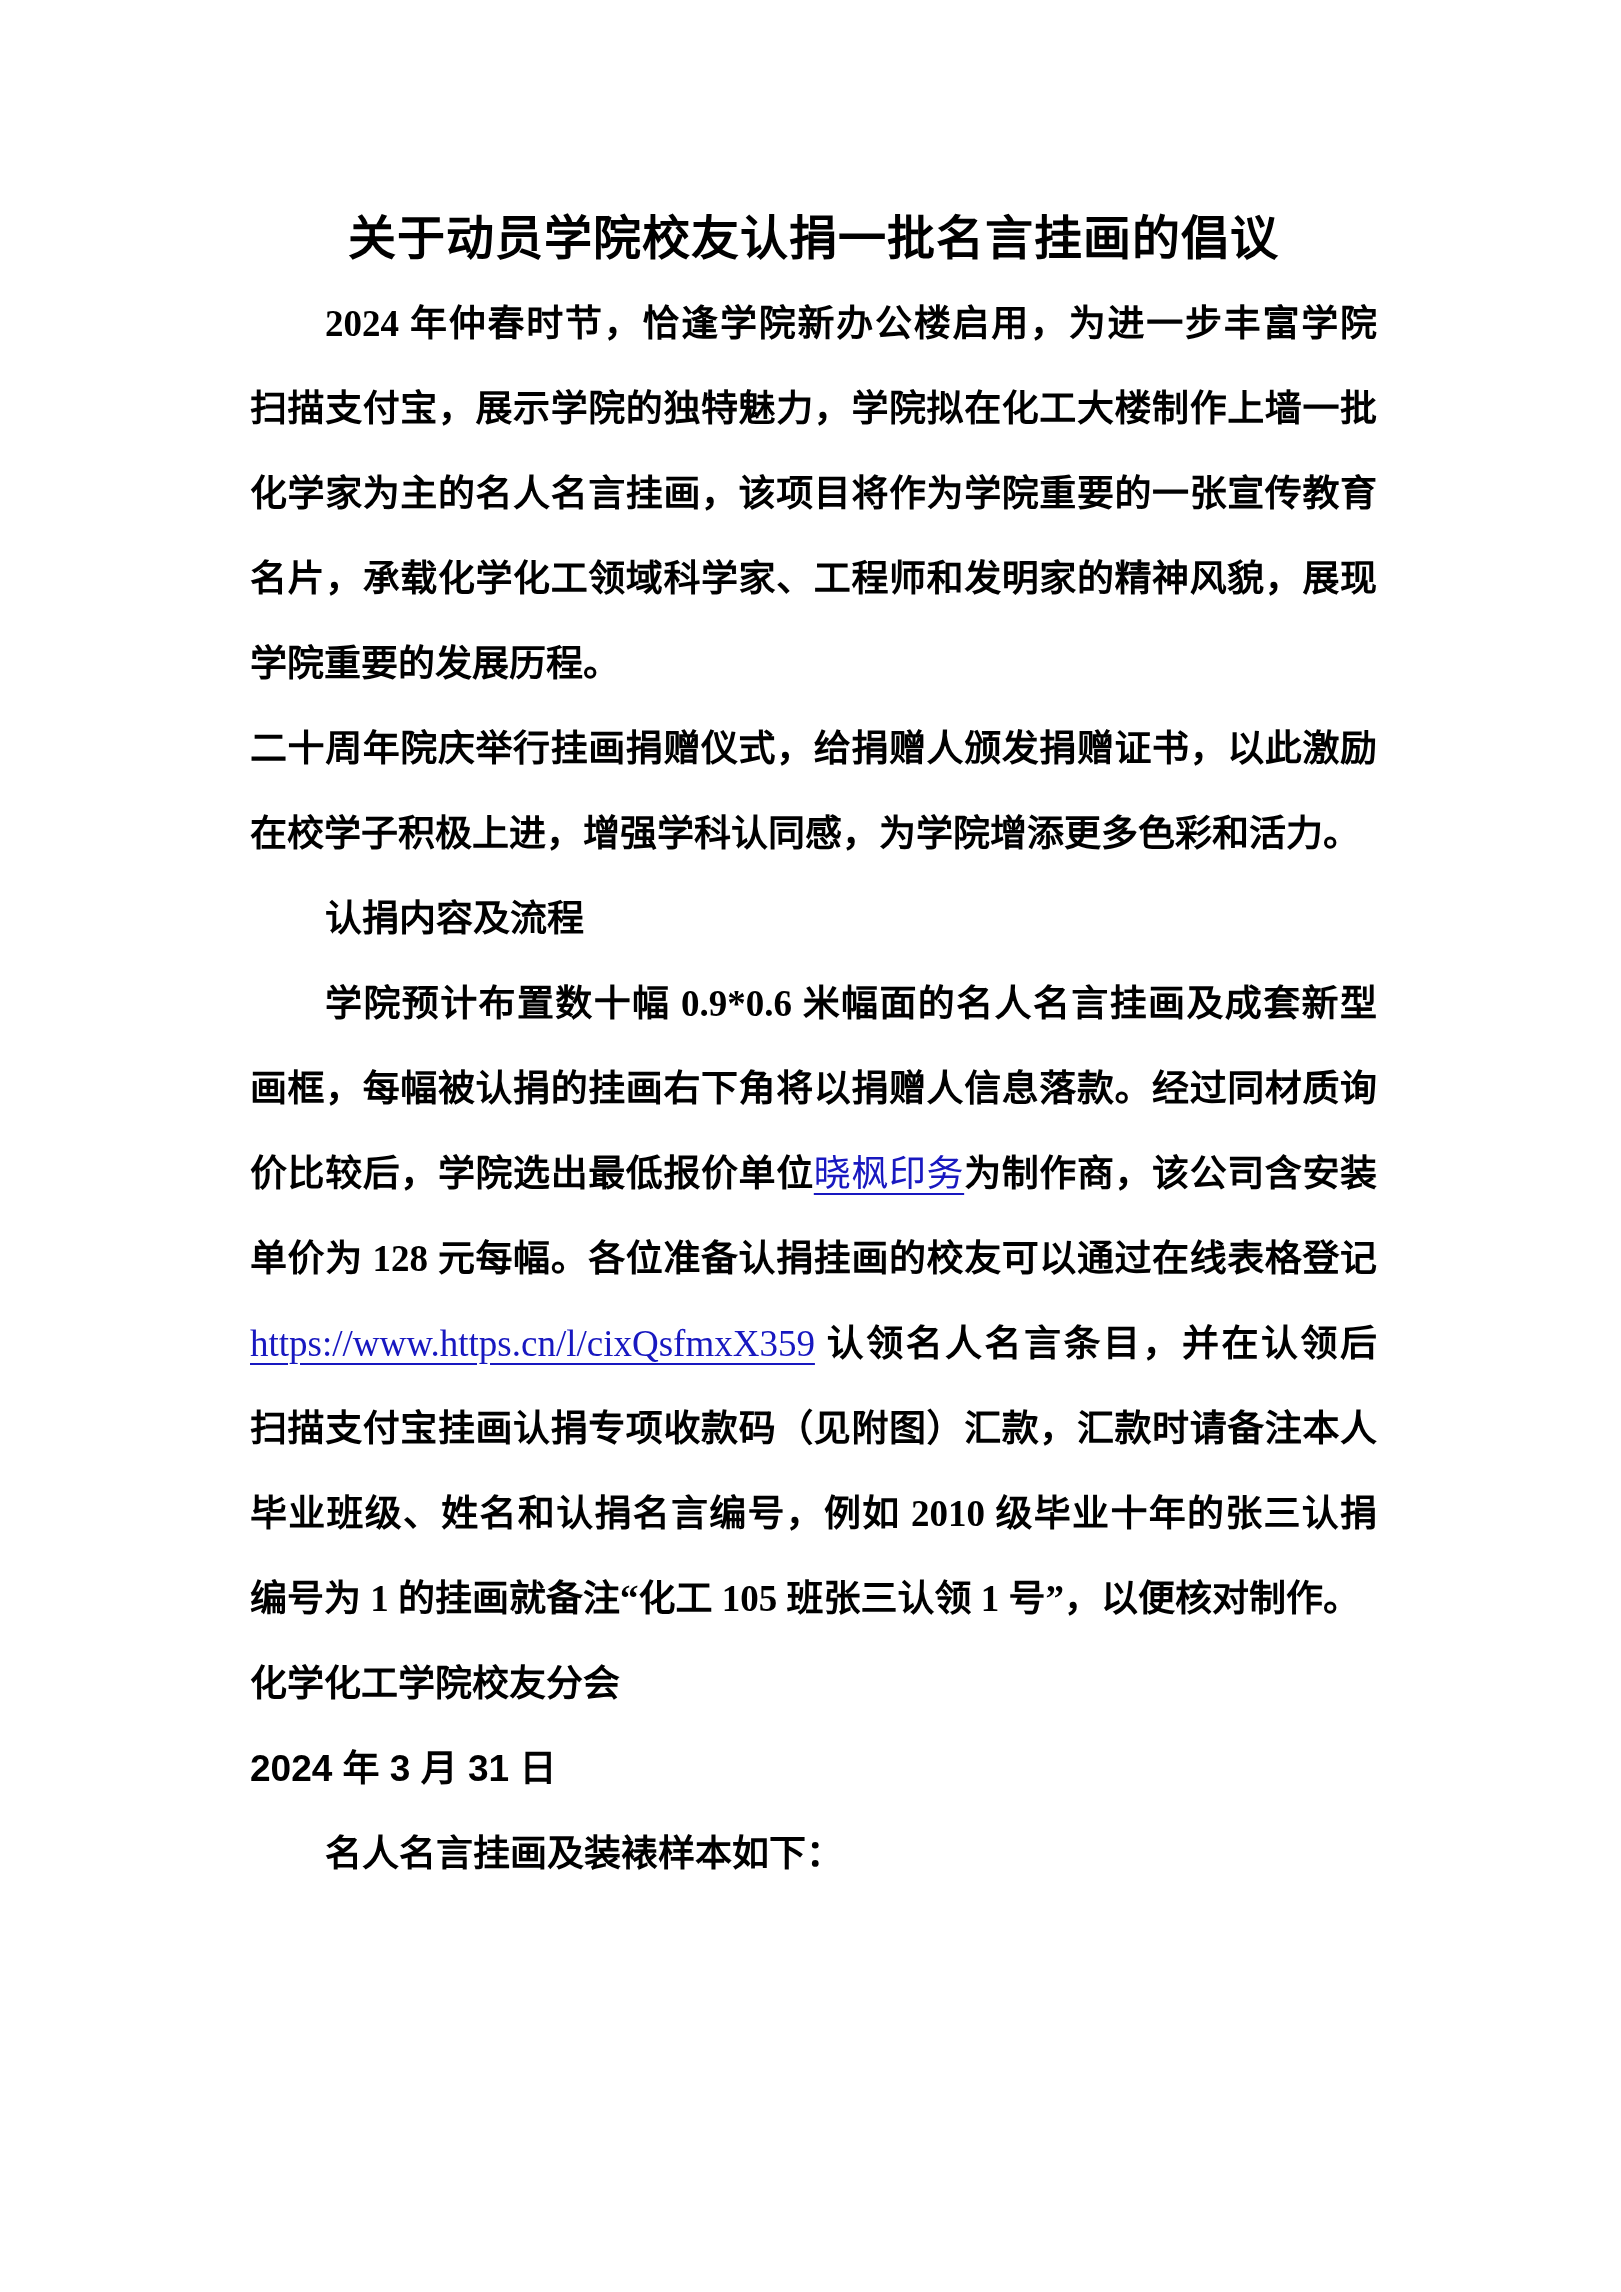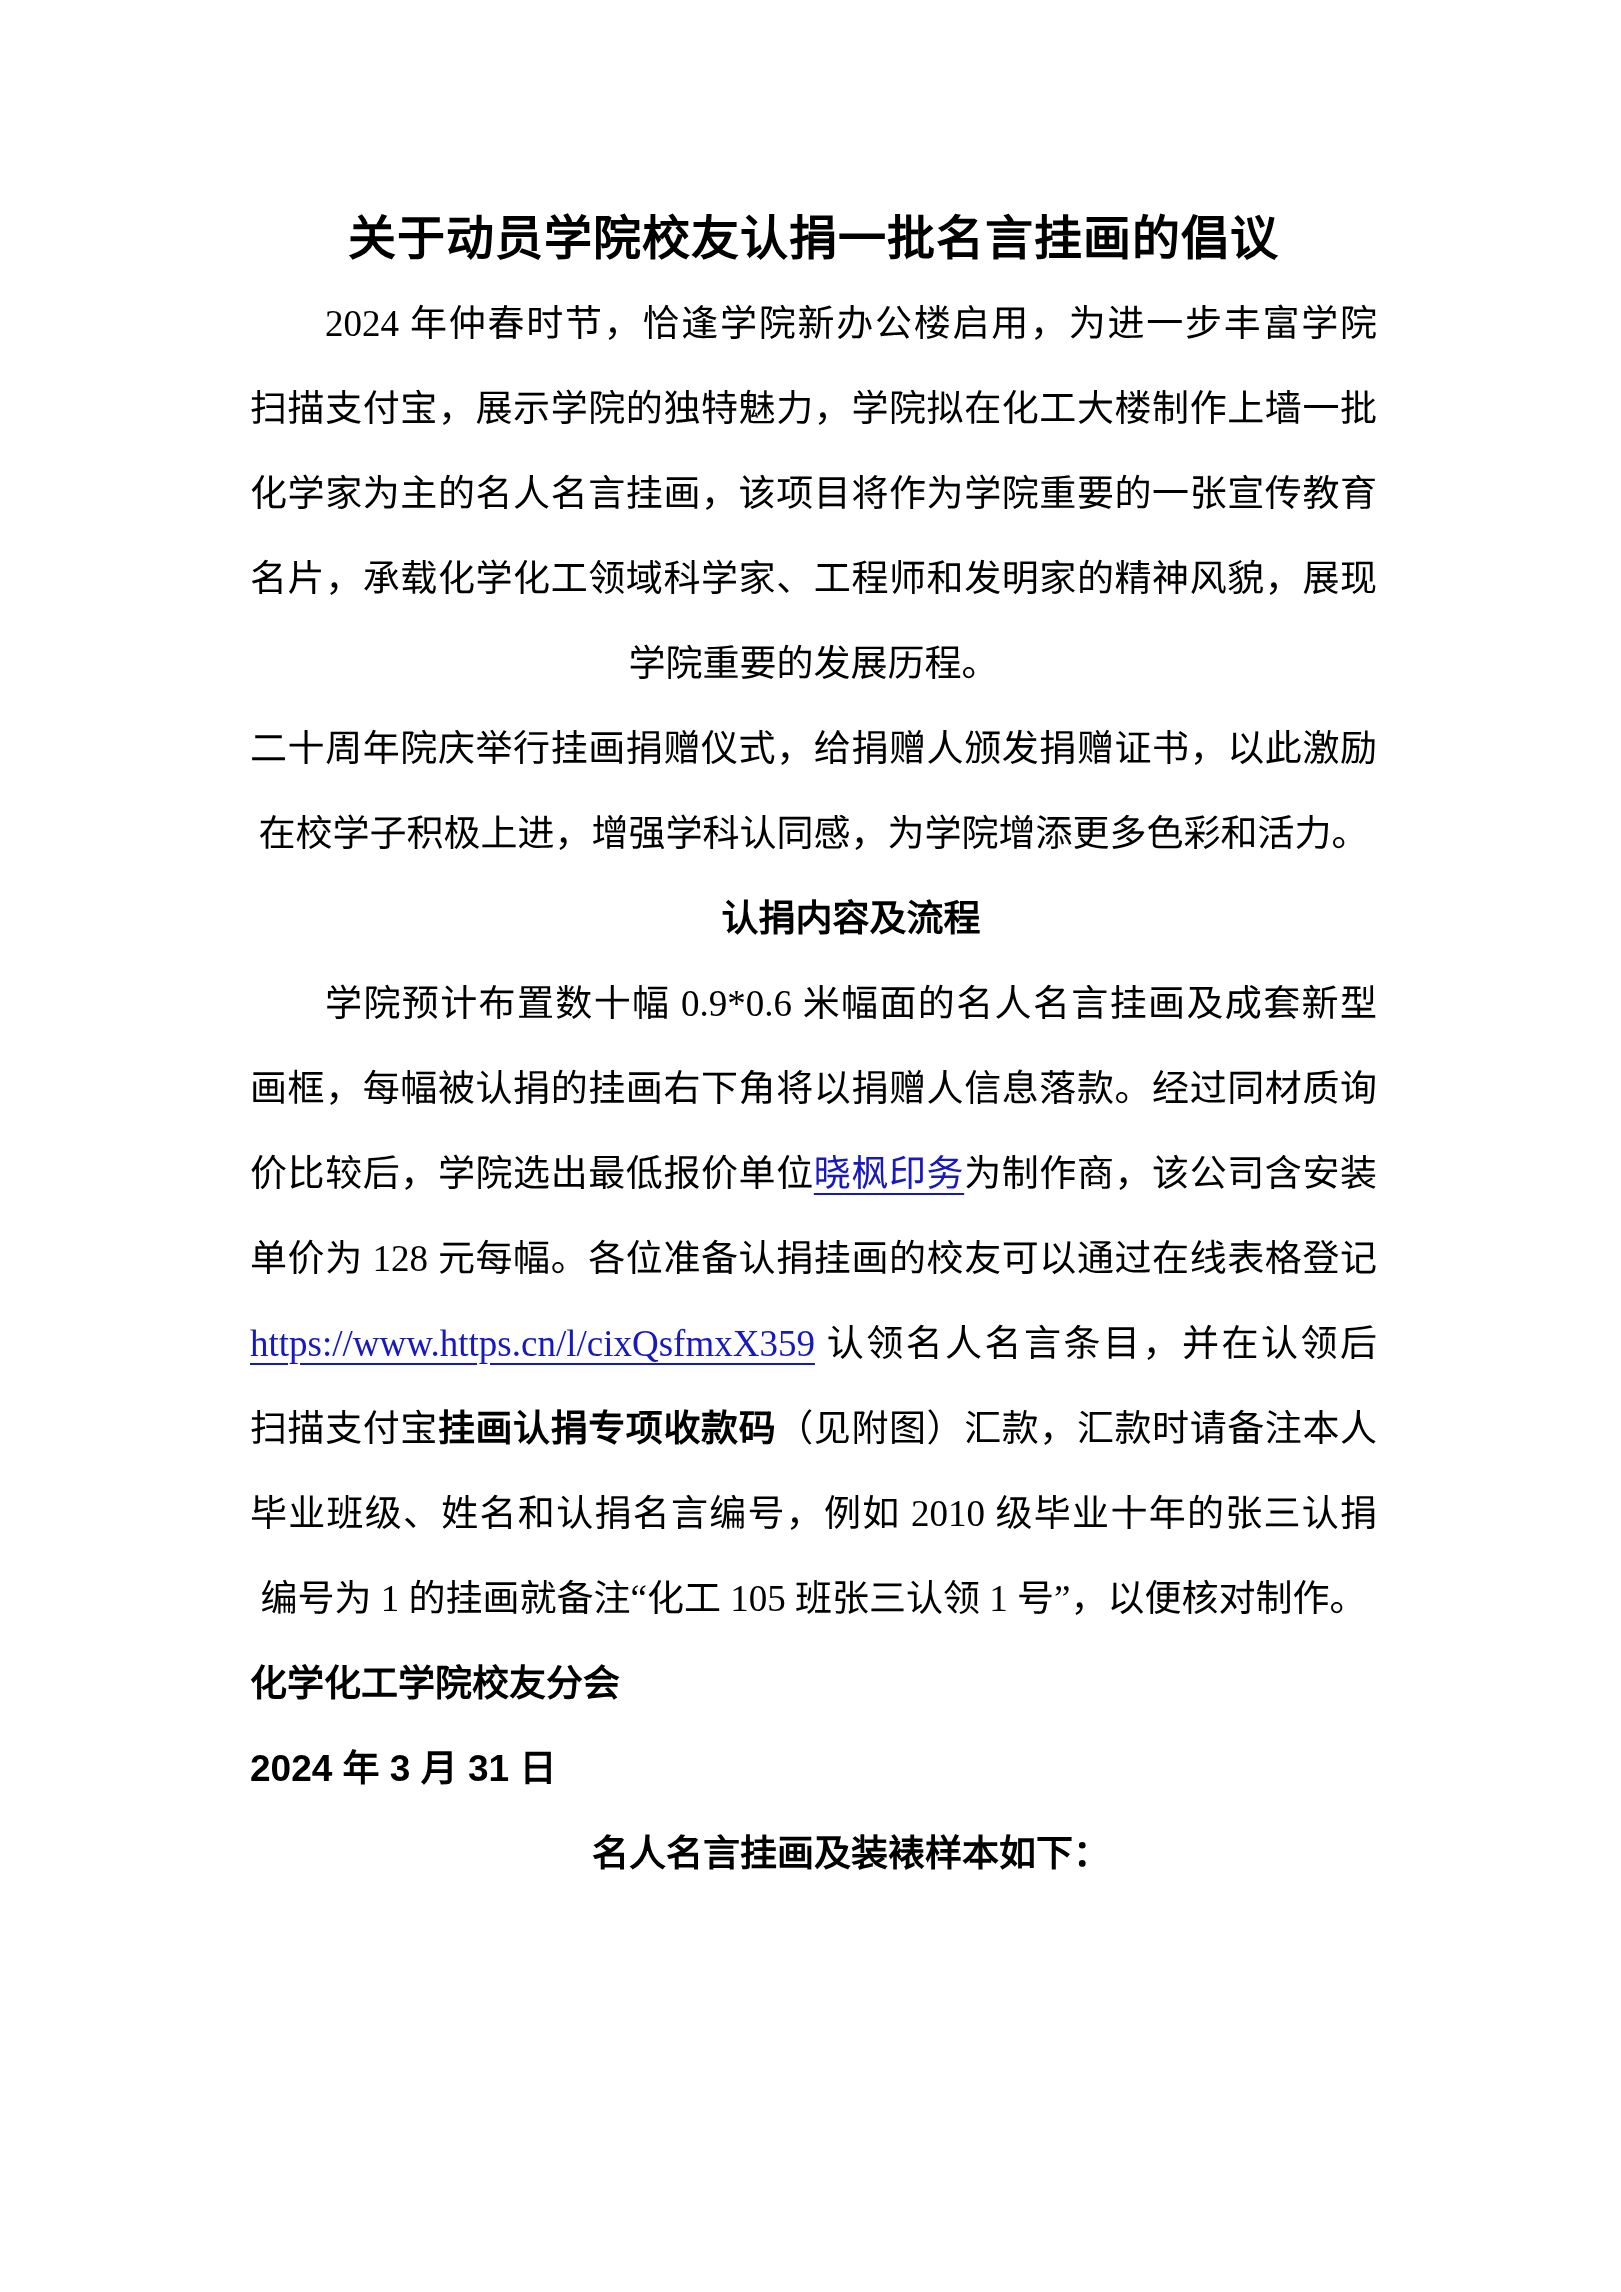--- a/index.html
+++ b/index.html
@@ -22,29 +22,29 @@
     top: 196px;
     width: 1127px;
   }
   .line {
     height: 85px;
     line-height: 85px;
     font-size: 37px;
     white-space: normal;
   }
   .line.indent { padding-left: 75px; }
-  .align-left   { text-align: center; }
+  .align-left   { text-align: left; }
   .align-right  { }
   .align-center { text-align: center; }
   .align-justify {
     text-align: justify;
     text-align-last: justify;
     text-justify: inter-character;
   }
-  .seg-body { color: #000000; }
+  .seg-body { color: #000000; font-weight: bold; }
   .seg-title {
     font-family: "Liberation Sans", "DejaVu Sans", sans-serif;
     font-weight: 700;
     font-size: 48px;
     letter-spacing: 1px;
   }
   .seg-bold {
     font-family: "Liberation Sans", "DejaVu Sans", sans-serif;
     font-weight: 700;
   }

